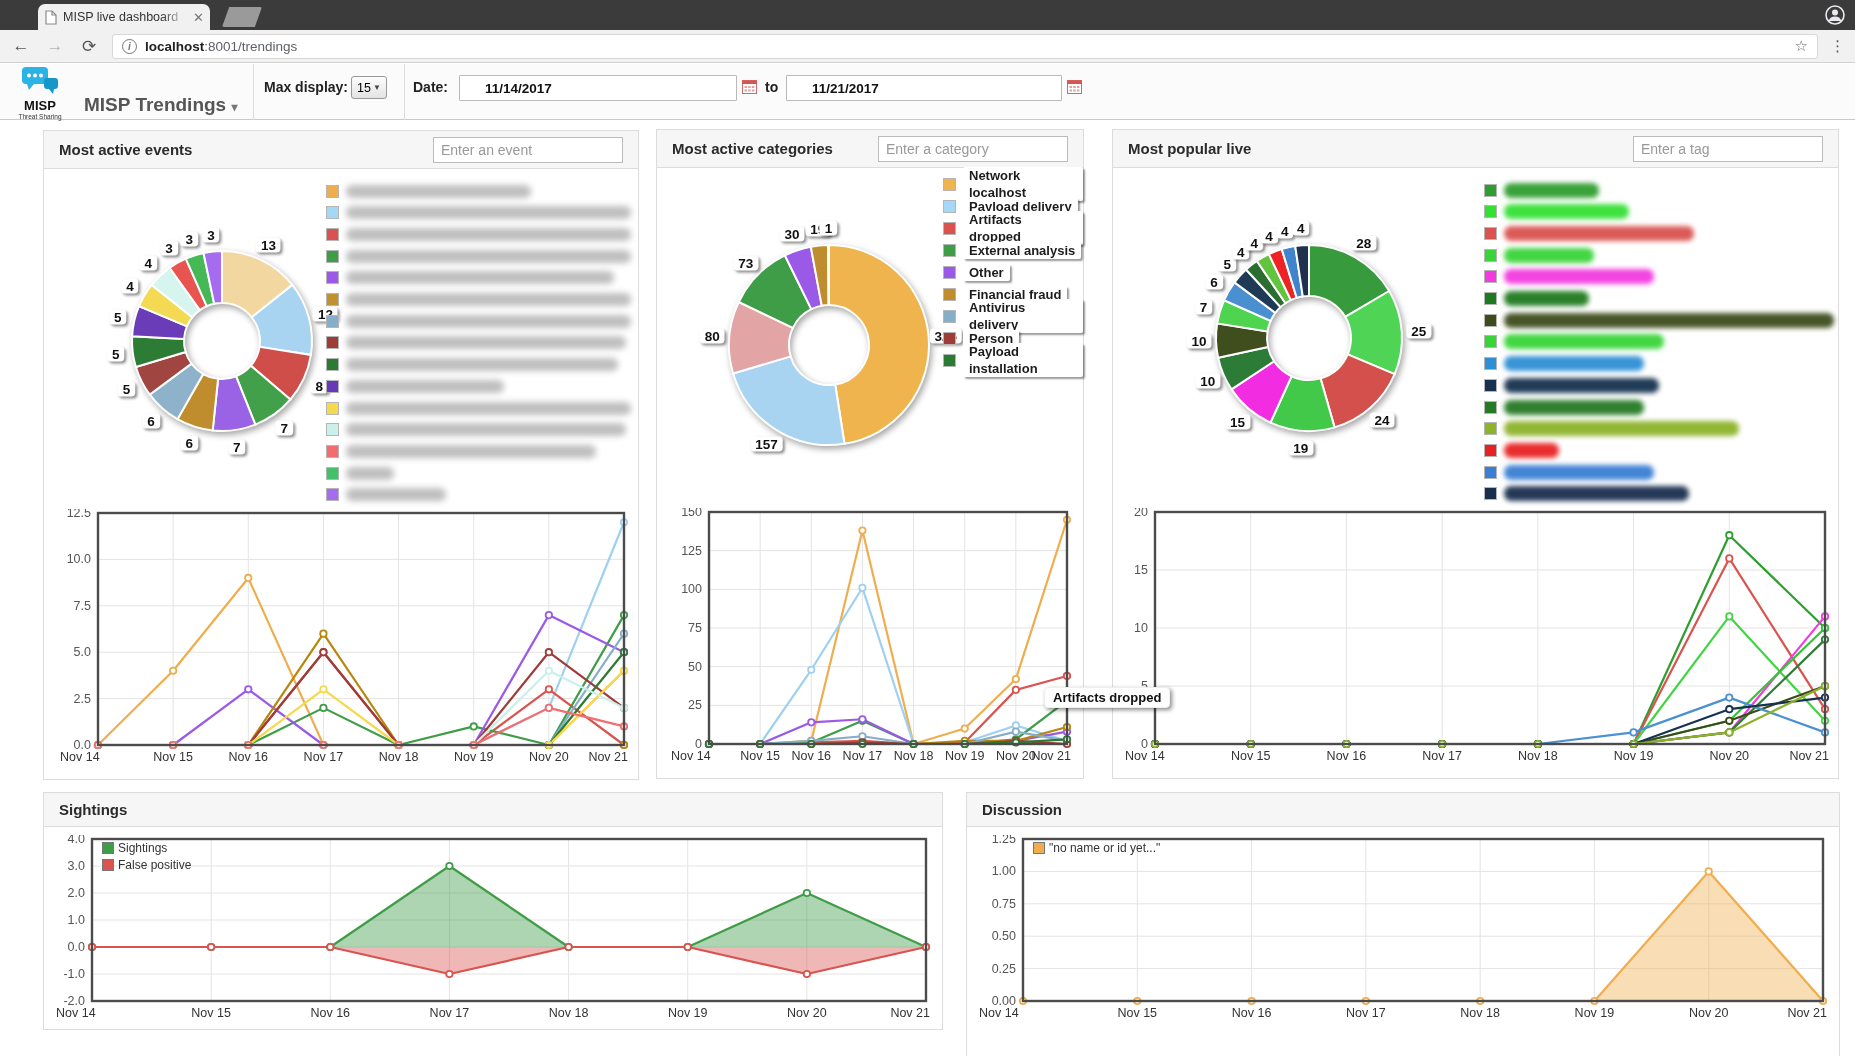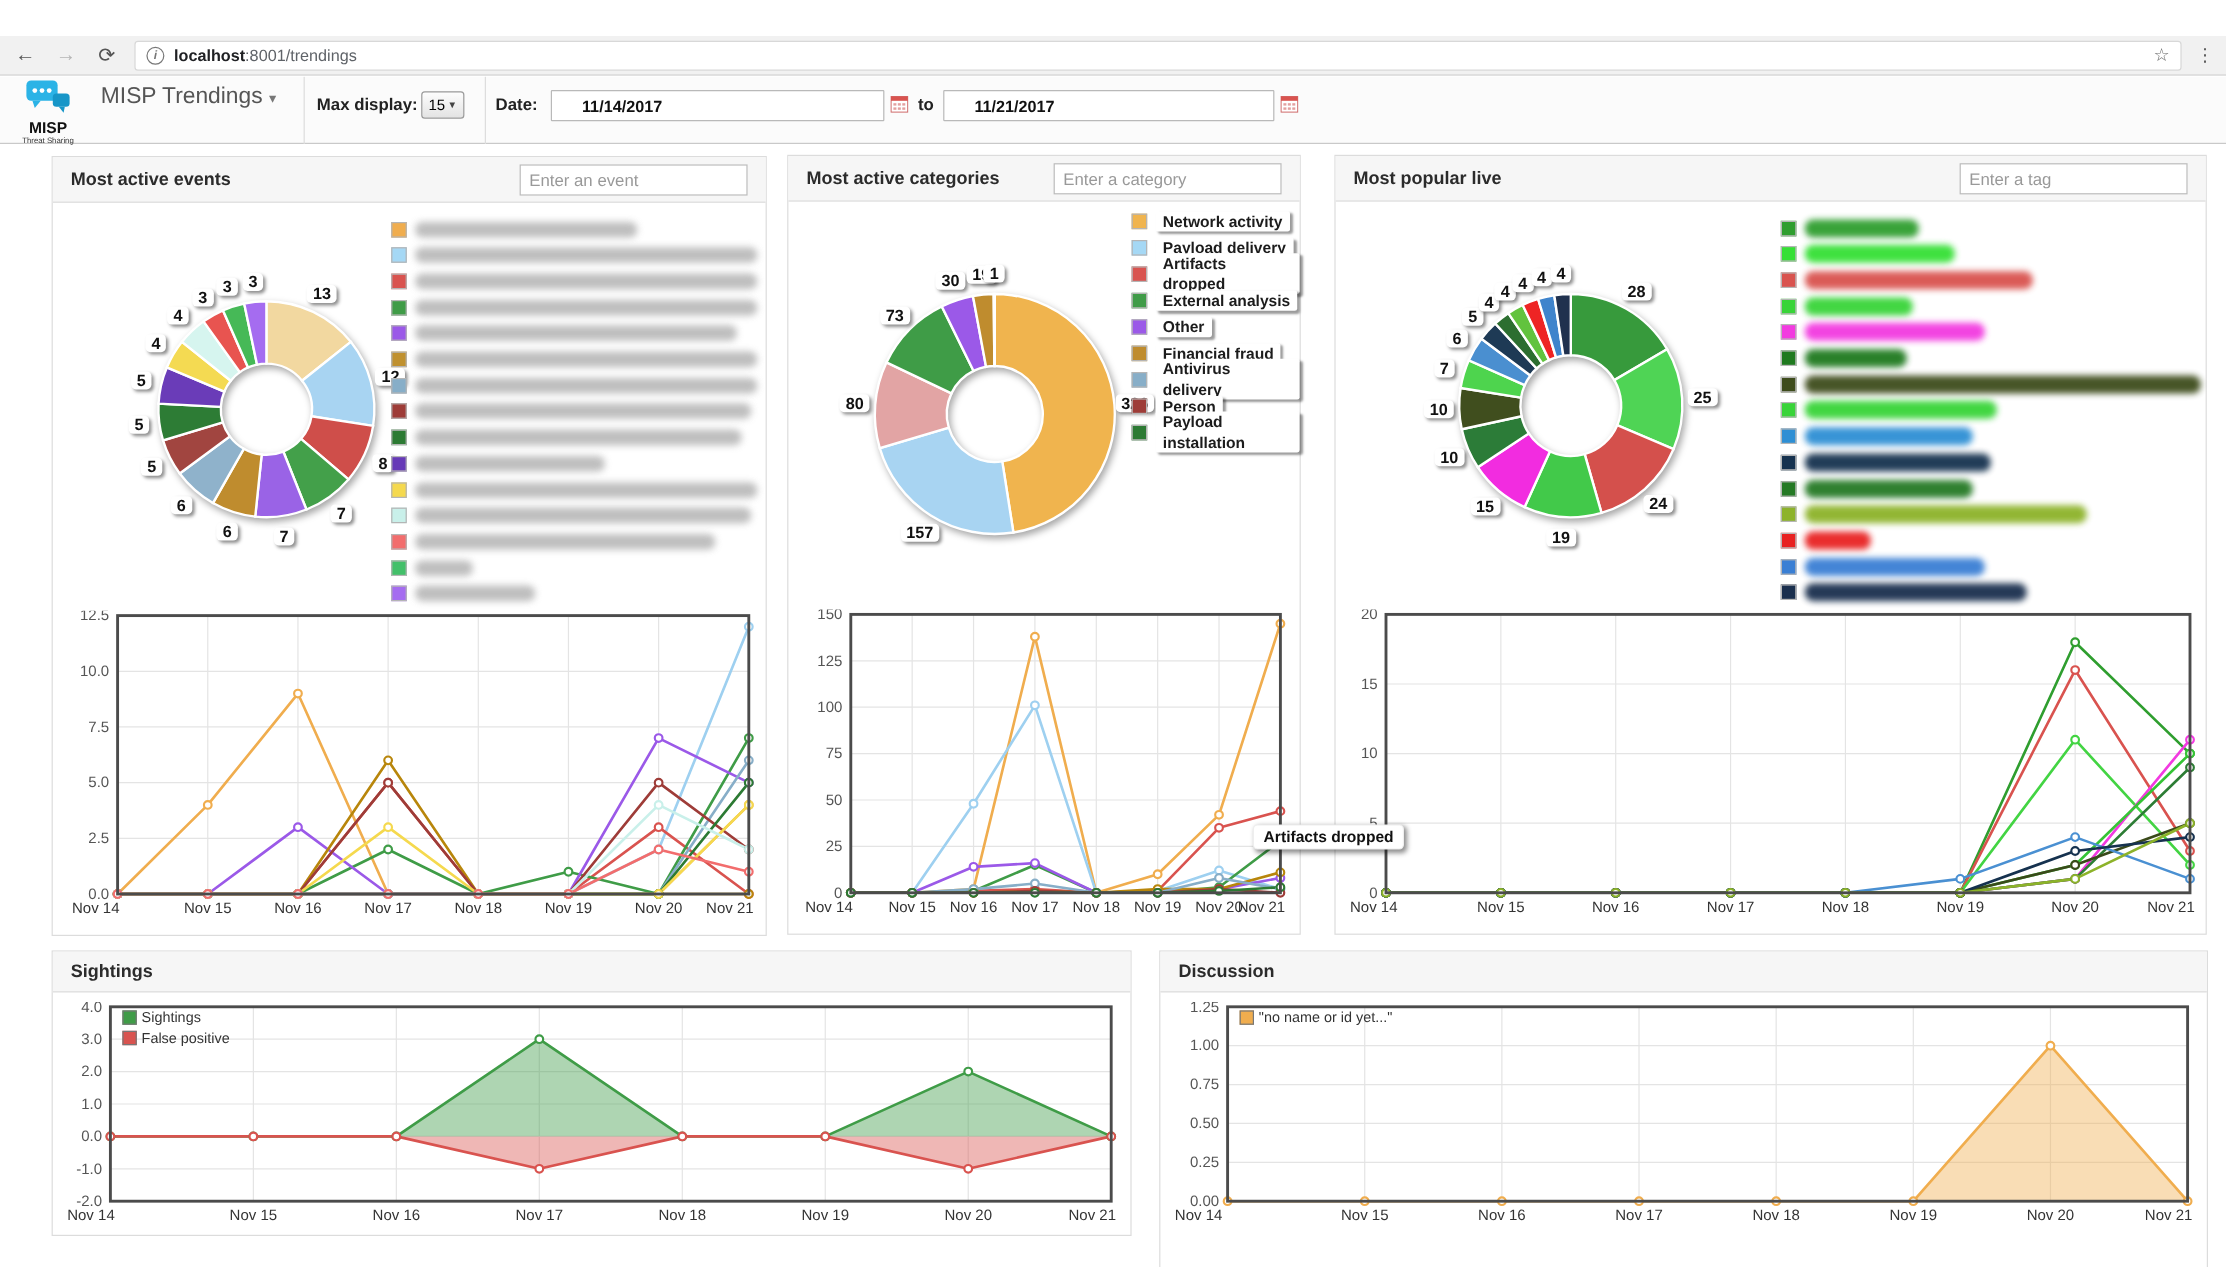--- a/index.html
+++ b/index.html
@@ -29,21 +29,21 @@
   .omni-text{font-size:13.5px;color:#5f6368;}
   .omni-text b{color:#202124;font-weight:bold;}
   .omni-star{margin-left:auto;font-size:15px;color:#6b6b6b;}
   .menu-dots{font-size:15px;color:#555;letter-spacing:0;}
   
   .appheader{position:absolute;left:0;top:64px;width:100%;height:56px;background:#fbfbfb;
              border-bottom:1px solid #c9c9c9;}
   .logo{position:absolute;left:12px;top:2px;width:56px;text-align:center;}
   .logo .brand{font-weight:bold;font-size:13px;color:#111;margin-top:-2px;}
   .logo .sub{font-size:6.5px;color:#333;}
-  .trendings{position:absolute;left:84px;top:6px;font-size:19px;color:#555;}
+  .trendings{position:absolute;left:84px;top:30px;font-size:19px;color:#555;font-weight:bold;}
   .trendings .caret{font-size:12px;color:#777;}
   .vdiv{position:absolute;top:0;width:1px;height:56px;background:#ddd;}
   .hctl{position:absolute;top:15px;font-size:14px;font-weight:bold;color:#222;}
   .maxsel{position:absolute;left:351px;top:12px;width:36px;height:23px;border:1px solid #999;
           border-radius:3px;background:linear-gradient(#fdfdfd,#e3e3e3);font-size:12.5px;
           display:flex;align-items:center;justify-content:center;gap:2px;}
   .maxsel .car{font-size:8px;color:#444;}
   .dateinput{position:absolute;top:11px;height:26px;border:1px solid #b9b9b9;border-radius:1px;
              font-size:13.5px;font-weight:bold;color:#111;padding:0 25px;
              font-family:"Liberation Sans",sans-serif;}
@@ -78,20 +78,38 @@
   .chart-key .krow{display:flex;align-items:center;gap:4px;margin-bottom:3px;}
   .chart-key .ksw{width:12px;height:12px;border:1px solid #777;}
   .tooltip{position:absolute;background:#fff;border-radius:4px;padding:2px 8px;font-size:13px;
            font-weight:bold;color:#111;box-shadow:2px 2px 4px rgba(0,0,0,.45);border:1px solid #eee;}
 </style>
 </head>
 <body>
 
 <div class="screen">
 
+  <div class="tabstrip">
+    <div class="tab">
+      <svg width="13" height="15" viewBox="0 0 13 15">
+        <path d="M2 1h6l4 4v9H2z" fill="#fff" stroke="#8a8a8a" stroke-width="1.2"></path>
+        <path d="M8 1v4h4" fill="none" stroke="#8a8a8a" stroke-width="1.2"></path>
+      </svg>
+      <span class="tab-title">MISP live dashboard</span>
+      <span class="tab-close">✕</span>
+    </div>
+    <div class="newtab"></div>
+    <div class="profile-ic">
+      <svg width="24" height="24" viewBox="0 0 24 24">
+        <circle cx="12" cy="12" r="9" fill="none" stroke="#e8eaed" stroke-width="1.6"></circle>
+        <circle cx="12" cy="9.5" r="3" fill="#e8eaed"></circle>
+        <path d="M5.5 18a7 7 0 0 1 13 0z" fill="#e8eaed"></path>
+      </svg>
+    </div>
+  </div>
 
   <div class="navbar">
     <span class="nav-ic">←</span>
     <span class="nav-ic dis">→</span>
     <span class="nav-ic">⟳</span>
     <div class="omnibox">
       <span class="omni-info">i</span>
       <span class="omni-text"><b>localhost</b><span>:8001/trendings</span></span>
       <span class="omni-star">☆</span>
     </div>
@@ -394,21 +412,21 @@
             <path d="M 187.50773581643242 275.79023296787864 A 100 100 0 0 1 76.13321469633394 205.45275866310322 L 133.65328587853358 188.3811034652413 A 40 40 0 0 0 178.20309432657297 216.51609318715145 Z" fill="#a8d4f2" stroke="#fff" stroke-width="2"></path>
             <path d="M 76.13321469633394 205.45275866310322 A 100 100 0 0 1 81.70535810565339 134.024685630333 L 135.88214324226135 159.80987425213323 A 40 40 0 0 0 133.65328587853358 188.3811034652413 Z" fill="#e2a4a4" stroke="#fff" stroke-width="2"></path>
             <path d="M 81.70535810565339 134.024685630333 A 100 100 0 0 1 127.78824553936916 87.30428790899262 L 154.31529821574767 141.12171516359706 A 40 40 0 0 0 135.88214324226135 159.80987425213323 Z" fill="#3f9c47" stroke="#fff" stroke-width="2"></path>
             <path d="M 127.78824553936916 87.30428790899262 A 100 100 0 0 1 153.78395232989118 78.673118592725 L 164.71358093195647 137.66924743709 A 40 40 0 0 0 154.31529821574767 141.12171516359706 Z" fill="#9b59e8" stroke="#fff" stroke-width="2"></path>
             <path d="M 153.78395232989118 78.673118592725 A 100 100 0 0 1 171.08409658048396 77.00419448333786 L 171.6336386321936 137.00167779333515 A 40 40 0 0 0 164.71358093195647 137.66924743709 Z" fill="#bf8c2e" stroke="#fff" stroke-width="2"></path>
             <path d="M 171.08409658048396 77.00419448333786 A 100 100 0 0 1 172.00000000000006 77 L 172.00000000000003 137 A 40 40 0 0 0 171.6336386321936 137.00167779333515 Z" fill="#9fc6e0" stroke="#fff" stroke-width="2"></path>
           </svg><div class="dlabel" style="left: 288.646px; top: 167.9px;">326</div><div class="dlabel" style="left: 109.526px; top: 275.924px;">157</div><div class="dlabel" style="left: 55.3544px; top: 167.9px;">80</div><div class="dlabel" style="left: 88.7021px; top: 94.8388px;">73</div><div class="dlabel" style="left: 135.132px; top: 65.9605px;">30</div><div class="dlabel" style="left: 160.765px; top: 60.5406px;">19</div><div class="dlabel" style="left: 171.464px; top: 60.0012px;">1</div></div>
       <div class="legend" style="left:286px;top:8px;width:140px;height:220px">
           <div class="lrow" style="top: 0px;">
             <span class="swatch" style="background: rgb(240, 180, 78);"></span>
-            <span class="cat-badge">Network activity</span>
+            <span class="cat-badge">Network localhost</span>
           </div>
           <div class="lrow" style="top: 22px;">
             <span class="swatch" style="background: rgb(165, 216, 245);"></span>
             <span class="cat-badge">Payload delivery</span>
           </div>
           <div class="lrow" style="top: 44px;">
             <span class="swatch" style="background: rgb(217, 83, 79);"></span>
             <span class="cat-badge">Artifacts dropped</span>
           </div>
           <div class="lrow" style="top: 66px;">

